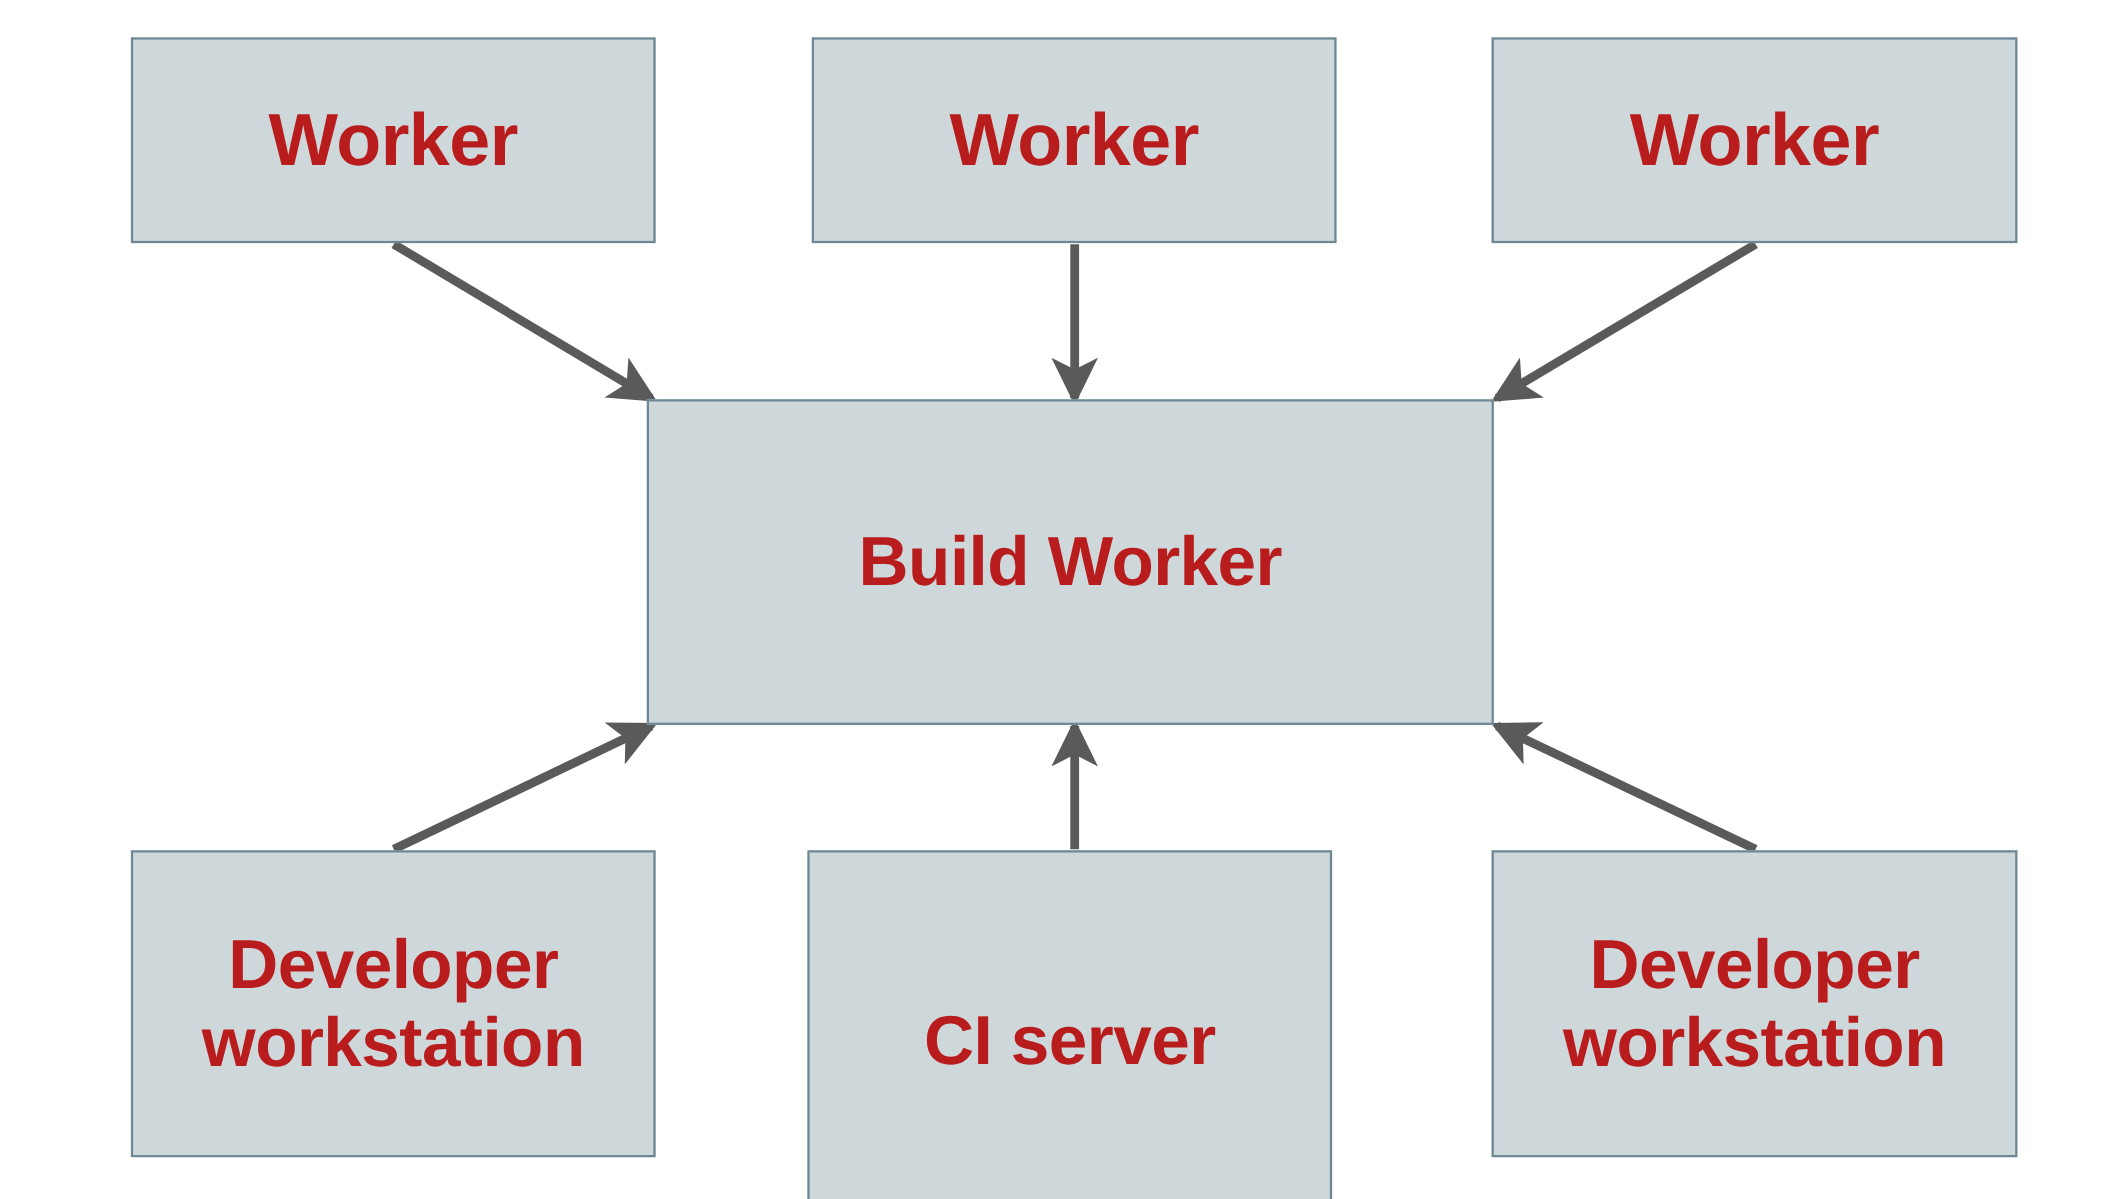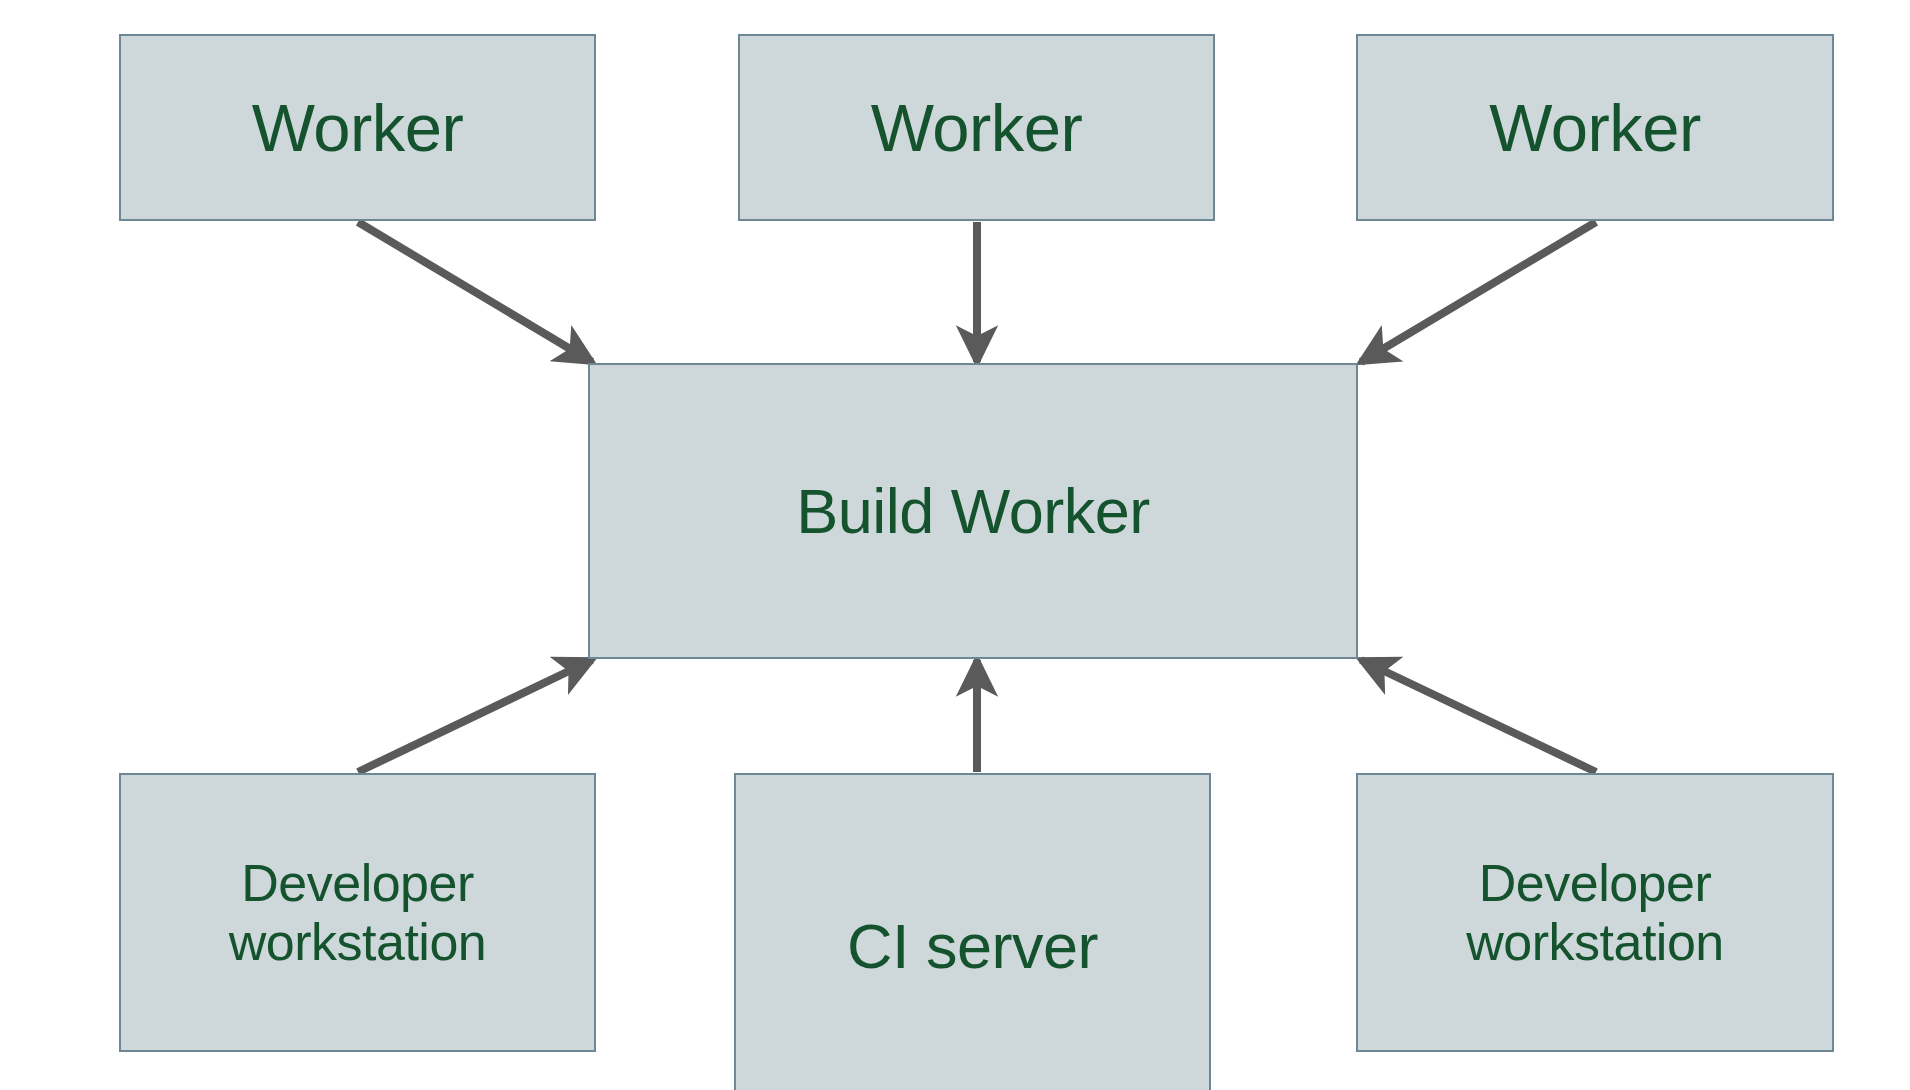--- a/index.html
+++ b/index.html
@@ -32,23 +32,23 @@
     position: absolute;
     box-sizing: border-box;
     background: #ced7da;
     border: 2px solid #6d8794;
     display: flex;
     align-items: center;
     justify-content: center;
     text-align: center;
   }
   .node-label {
-    color: #14532d;
+    color: #b91c1c;
     font-family: "Liberation Sans", sans-serif;
-    font-weight: 400;
+    font-weight: 700;
     line-height: 1.12;
     white-space: pre-line;
     letter-spacing: -0.5px;
   }
 
   
   #node-worker-left   { left: 119px;  top: 34px;  width: 477px;  height: 187px; }
   #node-worker-mid    { left: 738px;  top: 34px;  width: 477px;  height: 187px; }
   #node-worker-right  { left: 1356px; top: 34px;  width: 478px;  height: 187px; }
 
@@ -58,21 +58,21 @@
   #node-ci-server     { left: 734px;  top: 773px; width: 477px;  height: 346px; }
   #node-dev-right     { left: 1356px; top: 773px; width: 478px;  height: 279px; }
 
   #node-worker-left  .node-label,
   #node-worker-mid   .node-label,
   #node-worker-right .node-label { font-size: 67px; }
 
   #node-build-master .node-label { font-size: 63px; }
 
   #node-dev-left  .node-label,
-  #node-dev-right .node-label { font-size: 52px; }
+  #node-dev-right .node-label { font-size: 63px; }
 
   #node-ci-server .node-label { font-size: 63px; }
 </style>
 </head>
 <body>
 
 <div id="diagram-canvas">
 
   <svg id="edge-layer" viewBox="0 0 1910 1090" width="1910" height="1090" xmlns="http://www.w3.org/2000/svg">
     <defs>

